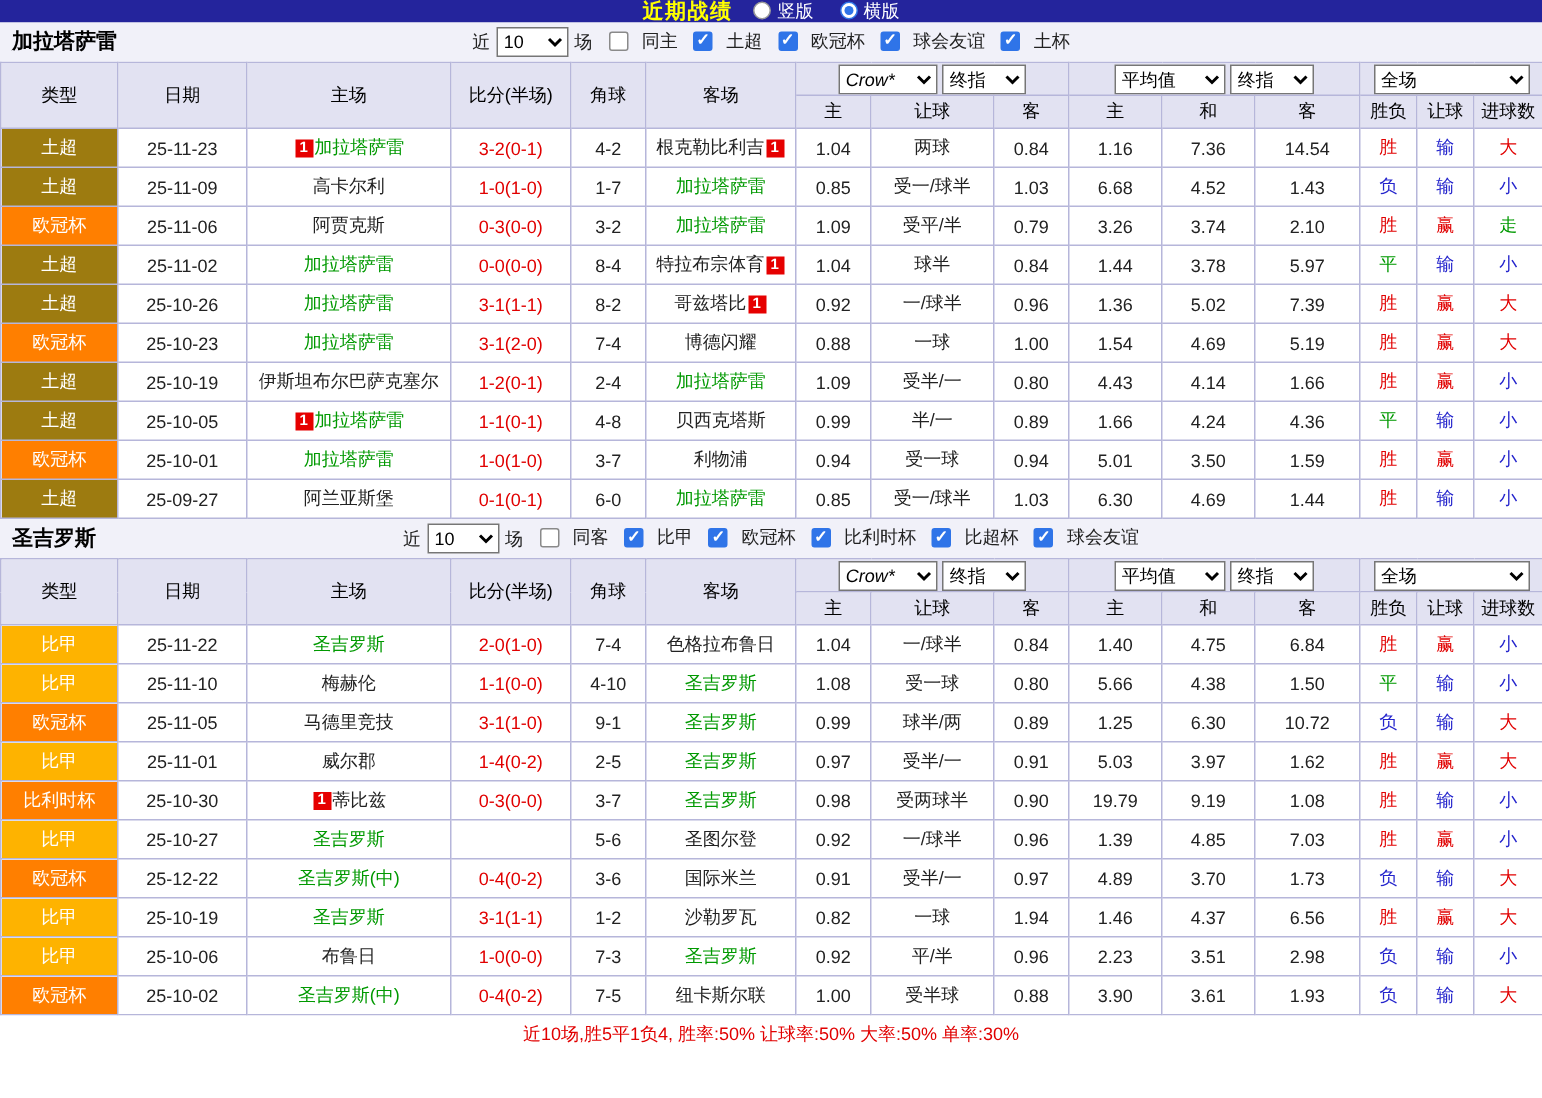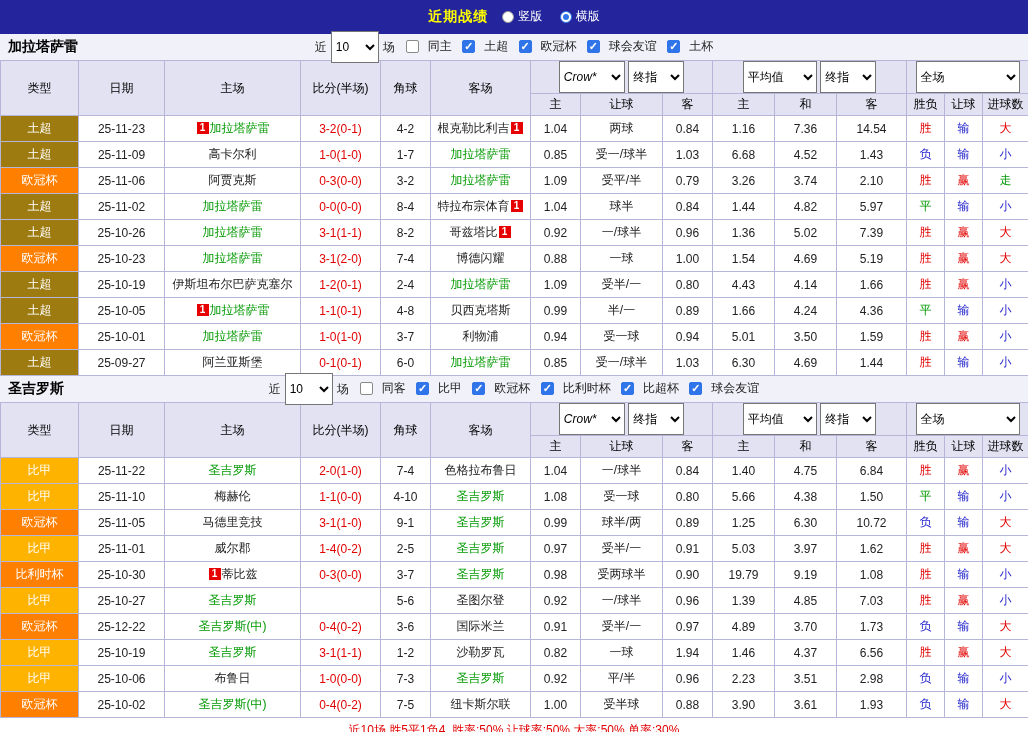--- a/index.html
+++ b/index.html
@@ -2,21 +2,21 @@
 <html><head>
 <meta charset="utf-8">
 <style>
   * { box-sizing: border-box; }
   html,body { margin:0; padding:0; }
   body {
     width:1028px; background:#fff; color:#222;
     font-family:"Liberation Sans", sans-serif; font-size:12px;
   }
   .topbar {
-    height:34px; background:#24249c; display:flex; align-items:center; justify-content:center;
+    height:15px; background:#24249c; display:flex; align-items:center; justify-content:center;
   }
   .topbar .title { color:#ffff00; font-weight:bold; font-size:14px; letter-spacing:1px; }
   .radio-label { color:#fff; display:inline-flex; align-items:center; gap:4px; margin-left:14px; cursor:pointer; }
   .radio {
     width:12px; height:12px; border-radius:50%; background:#fff; border:1px solid #999;
     display:inline-block; position:relative;
   }
   .radio.checked { border-color:#2f74e8; }
   .radio.checked::after {
     content:""; position:absolute; left:2px; top:2px; width:6px; height:6px;
@@ -30,21 +30,21 @@
   .cb-label { display:inline-flex; align-items:center; gap:9px; margin-left:7px; cursor:pointer; }
   .cb {
     width:13px; height:13px; border:1px solid #8a8a8a; background:#fff; border-radius:2px;
     display:inline-block; position:relative;
   }
   .cb.checked { background:#2f74e8; border-color:#2f74e8; }
   .cb.checked::after {
     content:"\2713"; color:#fff; position:absolute; left:1px; top:-1px; font-size:11px; font-weight:bold; line-height:13px;
   }
   select {
-    font-family:inherit; font-size:12px; height:32px; border:1px solid #767676; background:#fff; color:#000;
+    font-family:inherit; font-size:12px; height:20px; border:1px solid #767676; background:#fff; color:#000;
   }
   .sel-count { width:48px; }
   .sel-crow  { width:66px;font-style:italic; }
   .sel-stage { width:56px; }
   .sel-avg   { width:74px; }
   .sel-full  { width:104px; }
   table.grid { width:1028px; border-collapse:collapse; table-layout:fixed;border-radius:29px; }
   .grid th, .grid td {
     border:1px solid #b6b6da; text-align:center; padding:0 2px;
     overflow:hidden; white-space:nowrap;
@@ -229,21 +229,21 @@
           <td class="type" style="background: rgb(157, 123, 16);">土超</td>
           <td>25-11-02</td>
           <td class="team"><span class="self-team">加拉塔萨雷</span></td>
           <td class="score">0-0(0-0)</td>
           <td>8-4</td>
           <td class="team"><span>特拉布宗体育</span><span class="red-card">1</span></td>
           <td>1.04</td>
           <td>球半</td>
           <td>0.84</td>
           <td>1.44</td>
-          <td>4.82</td>
+          <td>3.78</td>
           <td>5.97</td>
           <td class="res" style="color: rgb(0, 153, 0);">平</td>
           <td class="res" style="color: rgb(36, 36, 204);">输</td>
           <td class="res" style="color: rgb(36, 36, 204);">小</td>
         </tr>
 
         <tr>
           <td class="type" style="background: rgb(157, 123, 16);">土超</td>
           <td>25-10-26</td>
           <td class="team"><span class="self-team">加拉塔萨雷</span></td>

